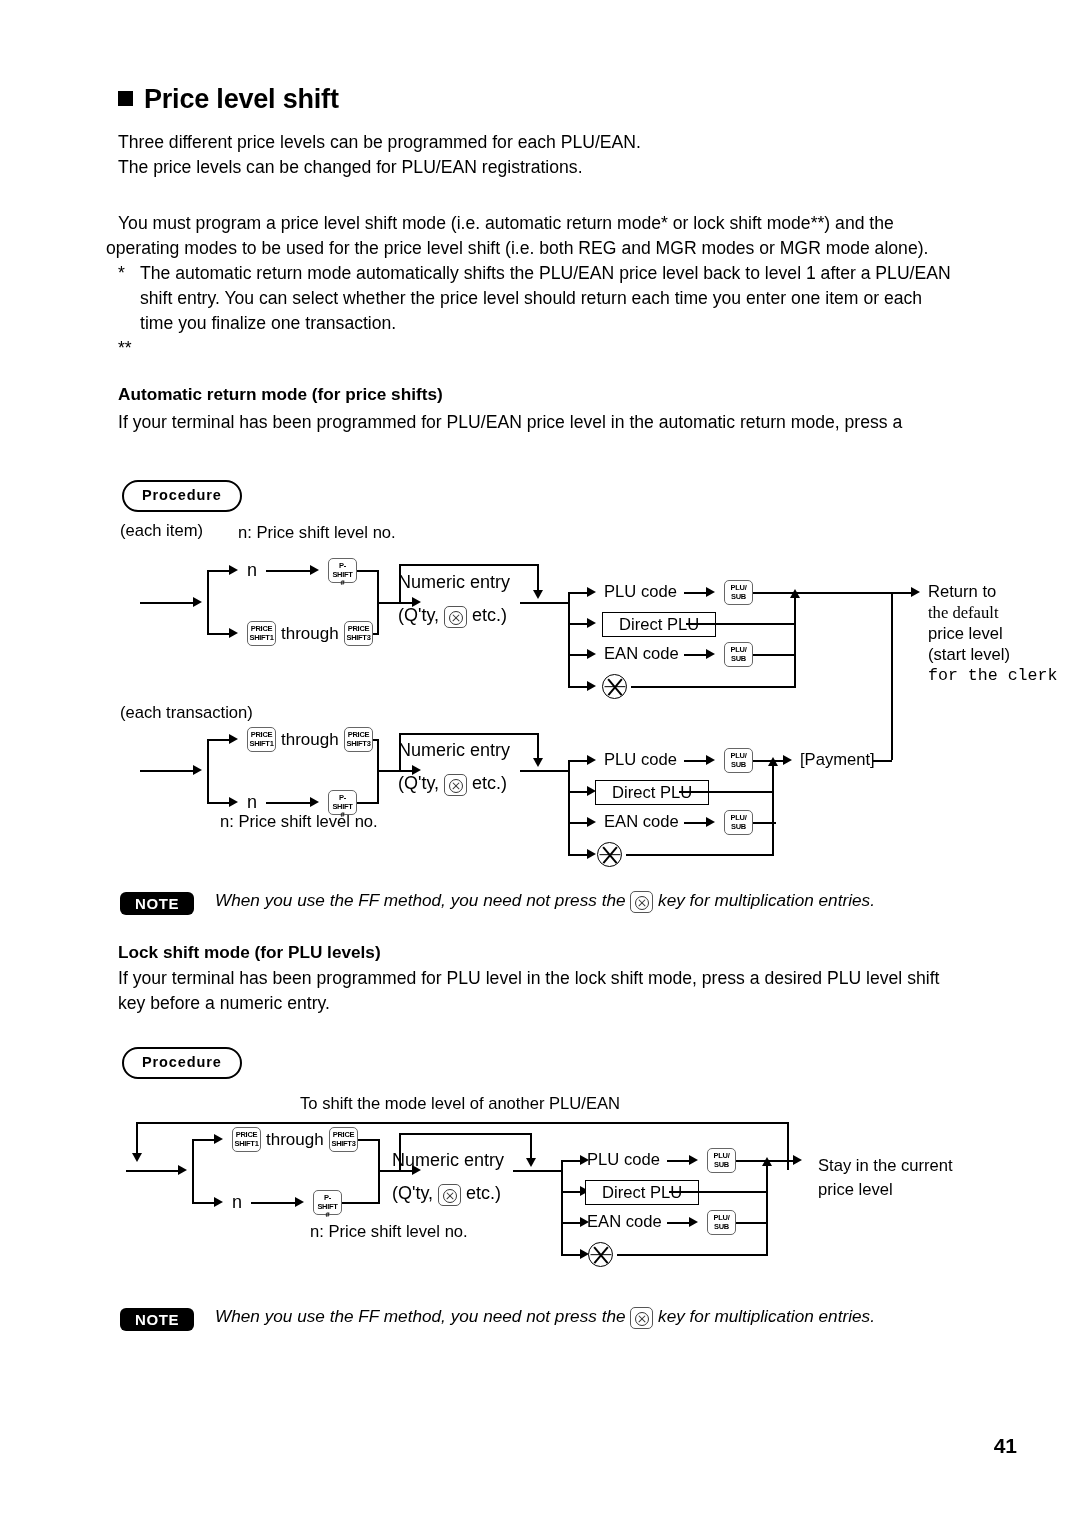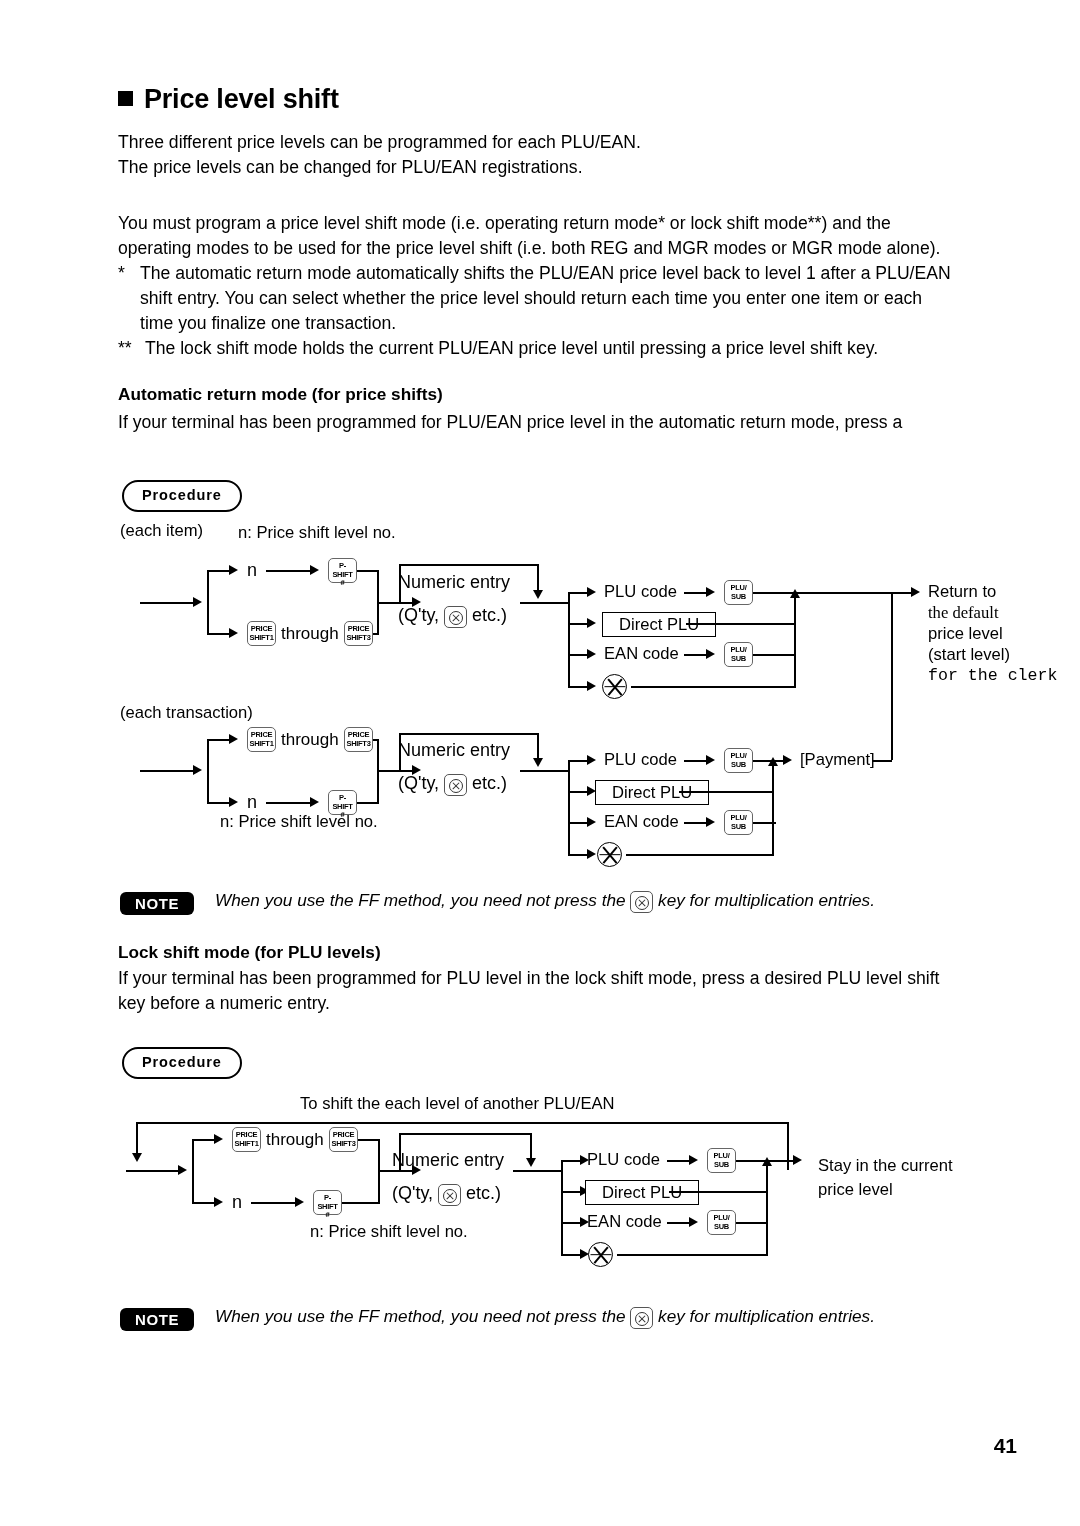--- a/index.html
+++ b/index.html
@@ -83,30 +83,29 @@
 <div class="page">
 
   <div class="h1">
     <span class="sq"></span><span>Price level shift</span>
   </div>
 
   <div class="para" style="left:118px;top:155px;">The price levels can be changed for PLU/EAN registrations.</div>
   <div class="para" style="left:118px;top:130px;">Three different price levels can be programmed for each PLU/EAN.</div>
 
 
-  <div class="para" style="left:118px;top:211px;">You must program a price level shift mode (i.e. operating return mode* or lock shift mode**) and the</div>
-  <div class="para" style="left:118px;top:236px;">operating modes to be used for the price level shift (i.e. both REG and MGR modes or MGR mode alone).</div>
+  <div class="para" style="left:118px;top:211px;">You must program a price level shift mode (i.e. automatic return mode* or lock shift mode**) and the</div>
+  <div class="para" style="left:106px;top:236px;">operating modes to be used for the price level shift (i.e. both REG and MGR modes or MGR mode alone).</div>
 
   <div class="para" style="left:118px;top:261px;">*</div>
   <div class="para" style="left:140px;top:261px;">The automatic return mode automatically shifts the PLU/EAN price level back to level 1 after a PLU/EAN</div>
   <div class="para" style="left:140px;top:286px;">shift entry.  You can select whether the price level should return each time you enter one item or each</div>
   <div class="para" style="left:140px;top:311px;">time you finalize one transaction.</div>
 
   <div class="para" style="left:118px;top:336px;">**</div>
-  <div class="para" style="left:145px;top:336px;">The lock shift mode holds the current PLU/EAN price level until pressing a price level shift key.</div>
 
   <div class="subh" style="left:118px;top:382px;">Automatic return mode (for price shifts)</div>
   <div class="para" style="left:118px;top:410px;">If your terminal has been programmed for PLU/EAN price level in the automatic return mode, press a</div>
 
   <div class="pill" style="left:122px;top:480px;">Procedure</div>
 
   <div class="dg" style="left:0;top:0;">
 
     <div class="lbl" style="left:120px;top:521px;">(each item)</div>
     <div class="lbl" style="left:238px;top:523px;">n: Price shift level no.</div>
@@ -308,21 +307,21 @@
   </div>
 
   <div class="subh" style="left:118px;top:940px;">Lock shift mode (for PLU levels)</div>
   <div class="para" style="left:118px;top:966px;">If your terminal has been programmed for PLU level in the lock shift mode, press a desired PLU level shift</div>
   <div class="para" style="left:118px;top:991px;">key before a numeric entry.</div>
 
   <div class="pill" style="left:122px;top:1047px;">Procedure</div>
 
   <div class="dg">
 
-    <div class="lbl" style="left:300px;top:1094px;">To shift the each level of another PLU/EAN</div>
+    <div class="lbl" style="left:300px;top:1094px;">To shift the mode level of another PLU/EAN</div>
 
     <div class="ln hl" style="left:136px;top:1122px;width:653px;"></div>
     <div class="ln vl" style="left:787px;top:1122px;height:48px;"></div>
     <div class="ln vl" style="left:136px;top:1122px;height:35px;"></div>
     <div class="ard" style="left:132px;top:1153px;"></div>
 
     <div class="ln hl" style="left:126px;top:1170px;width:55px;"></div>
     <div class="ar" style="left:178px;top:1165px;"></div>
     <div class="ln vl" style="left:192px;top:1139px;height:63px;"></div>
 

